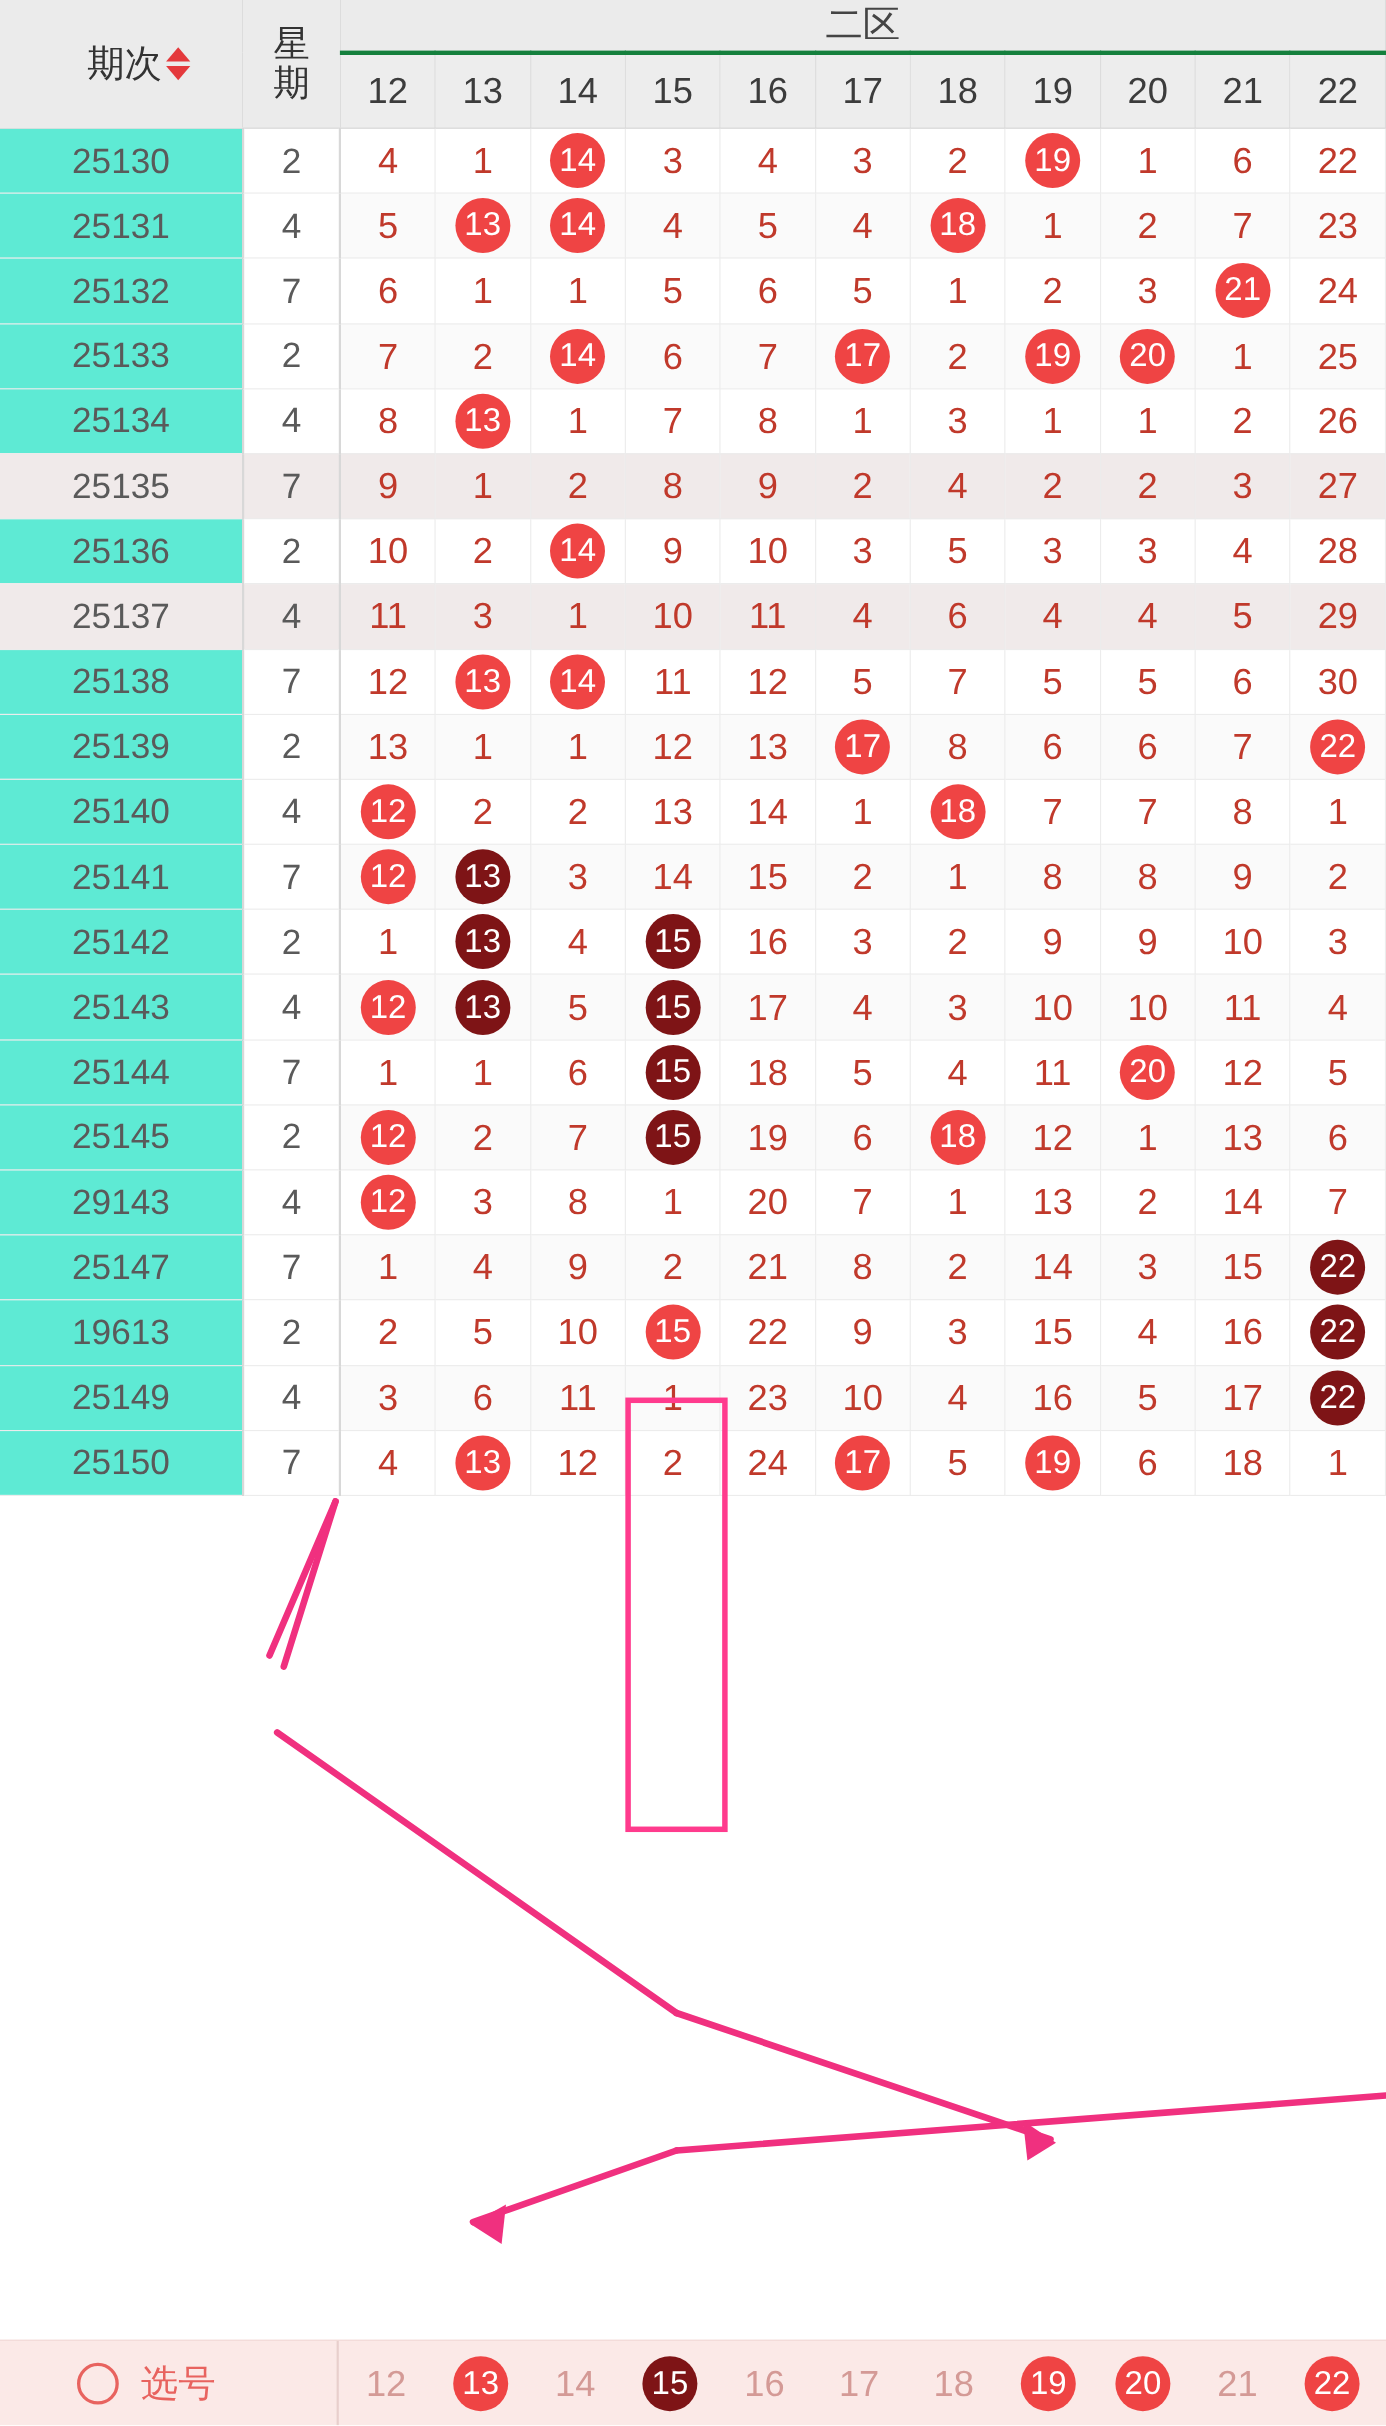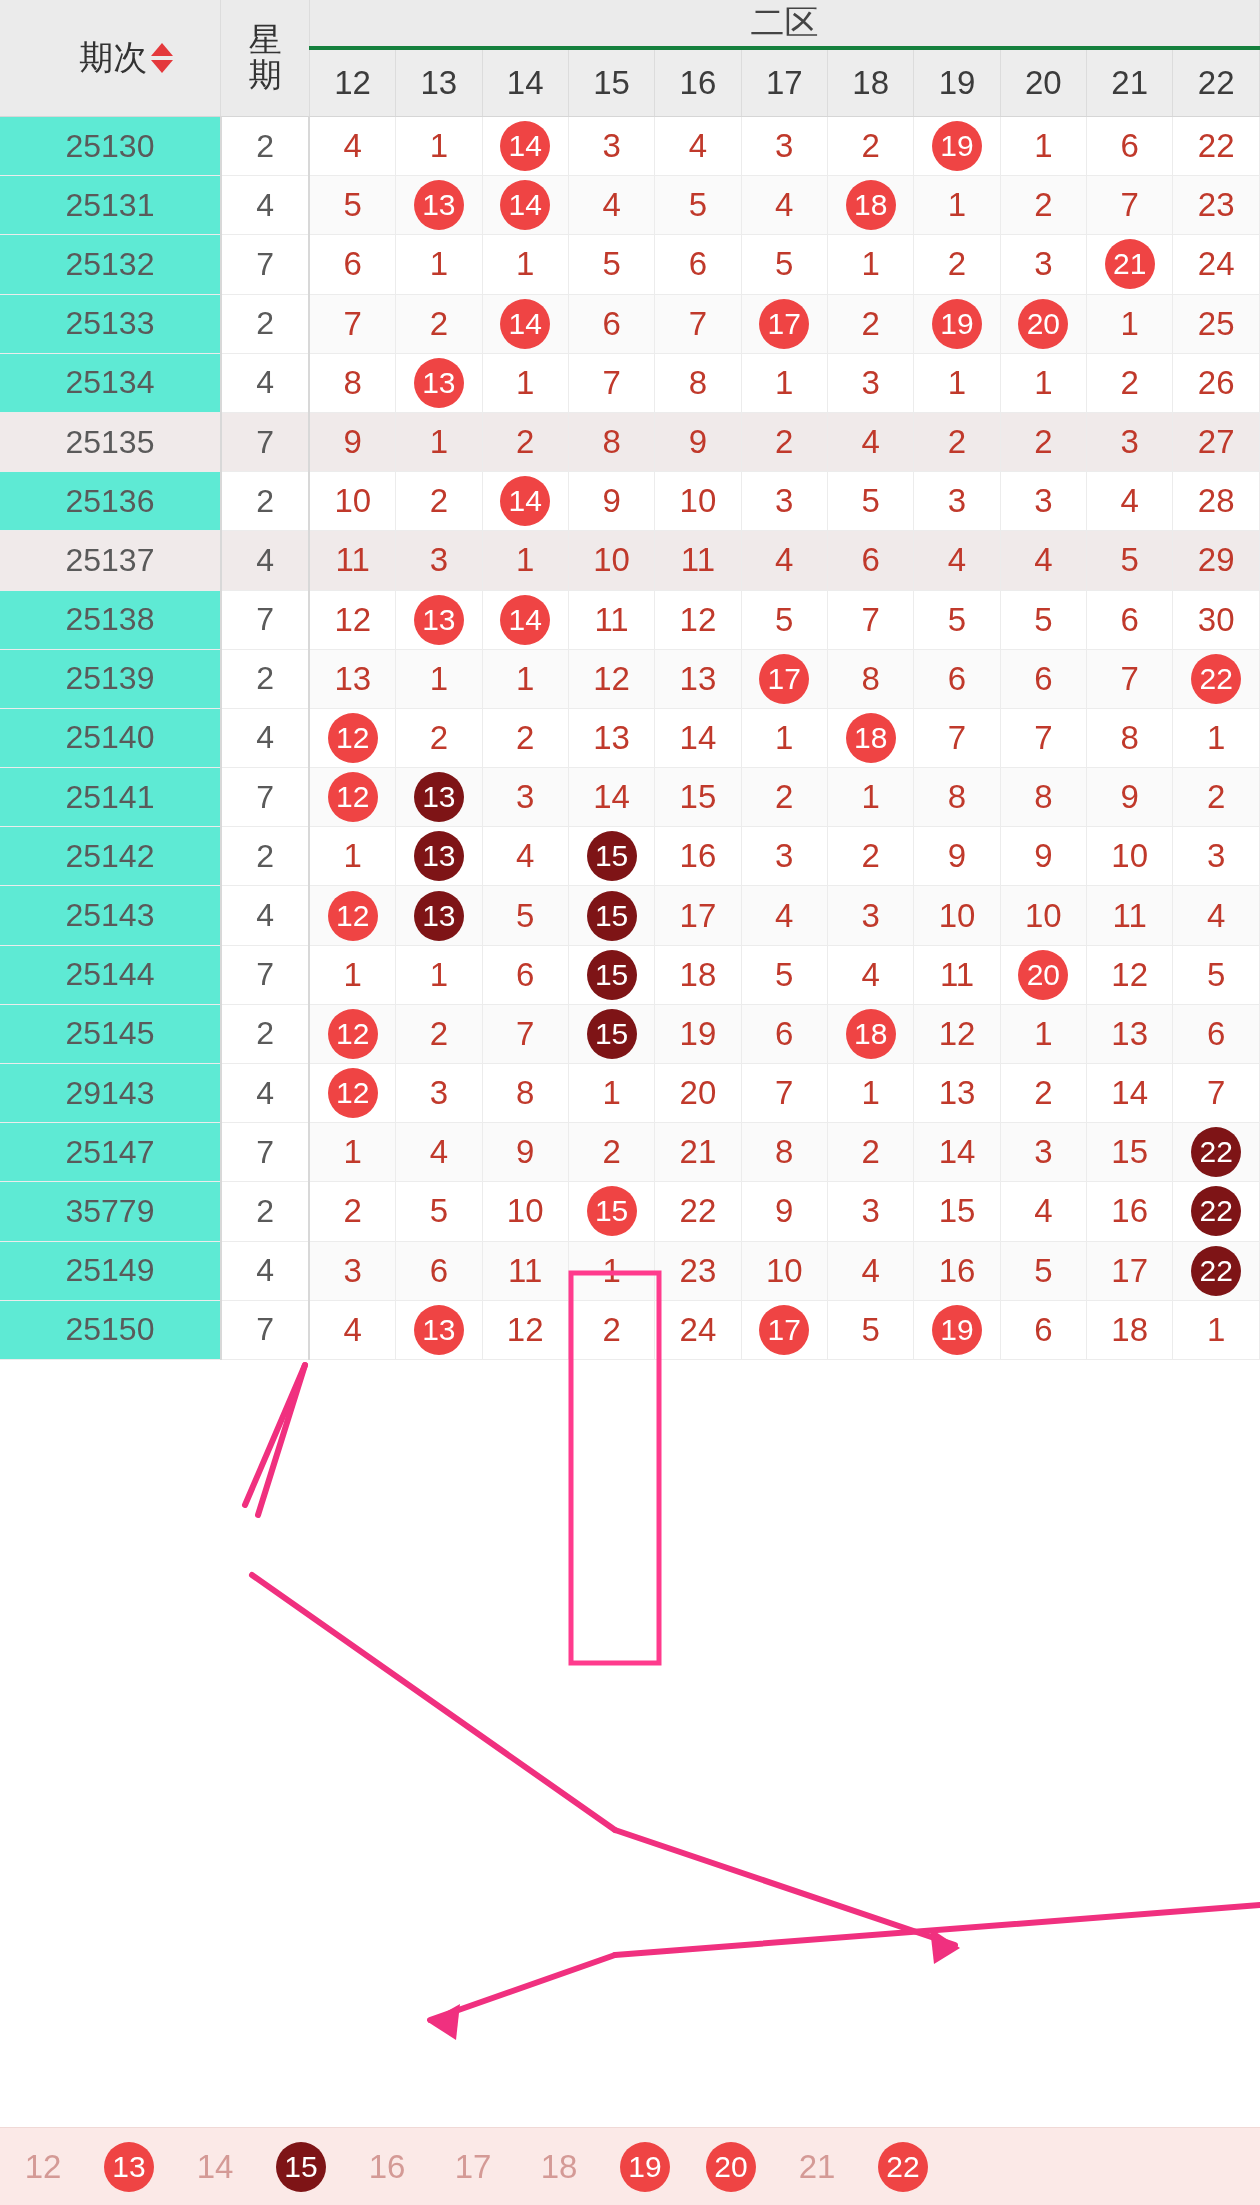--- a/index.html
+++ b/index.html
@@ -565,21 +565,21 @@
             <td class="num">2</td>
             <td class="num">21</td>
             <td class="num">8</td>
             <td class="num">2</td>
             <td class="num">14</td>
             <td class="num">3</td>
             <td class="num">15</td>
             <td class="num"><span class="ball dark">22</span></td>
           </tr>
           <tr>
-            <td class="issue">35779</td>
+            <td class="issue">19613</td>
             <td class="week">2</td>
             <td class="num">2</td>
             <td class="num">5</td>
             <td class="num">10</td>
             <td class="num"><span class="ball red">15</span></td>
             <td class="num">22</td>
             <td class="num">9</td>
             <td class="num">3</td>
             <td class="num">15</td>
             <td class="num">4</td>
@@ -632,20 +632,24 @@
         <path d="M615,1955 L430,2020"></path>
       </g>
       <g fill="#f0307f">
         <polygon points="960,1948 930,1928 934,1964"></polygon>
         <polygon points="428,2022 460,2004 456,2040"></polygon>
       </g>
     </svg>
   </div>
 
   <div class="footer">
+    <div class="pick">
+      <div class="circle-ico"></div>
+      <div class="pick-label">选号</div>
+    </div>
     <div class="fcells" id="footer-cells">
         <div class="fcell">12</div>
         <div class="fcell"><span class="ball red">13</span></div>
         <div class="fcell">14</div>
         <div class="fcell"><span class="ball dark">15</span></div>
         <div class="fcell">16</div>
         <div class="fcell">17</div>
         <div class="fcell">18</div>
         <div class="fcell"><span class="ball red">19</span></div>
         <div class="fcell"><span class="ball red">20</span></div>

